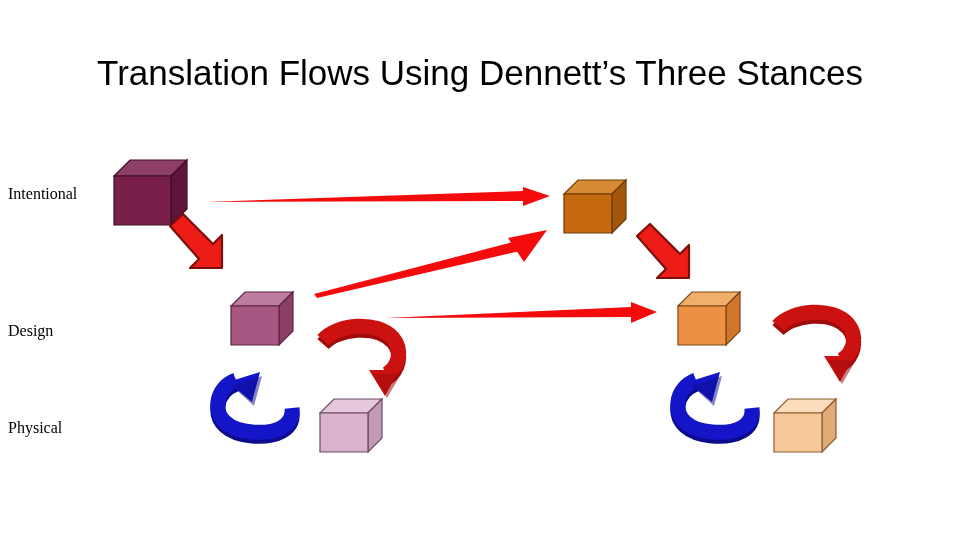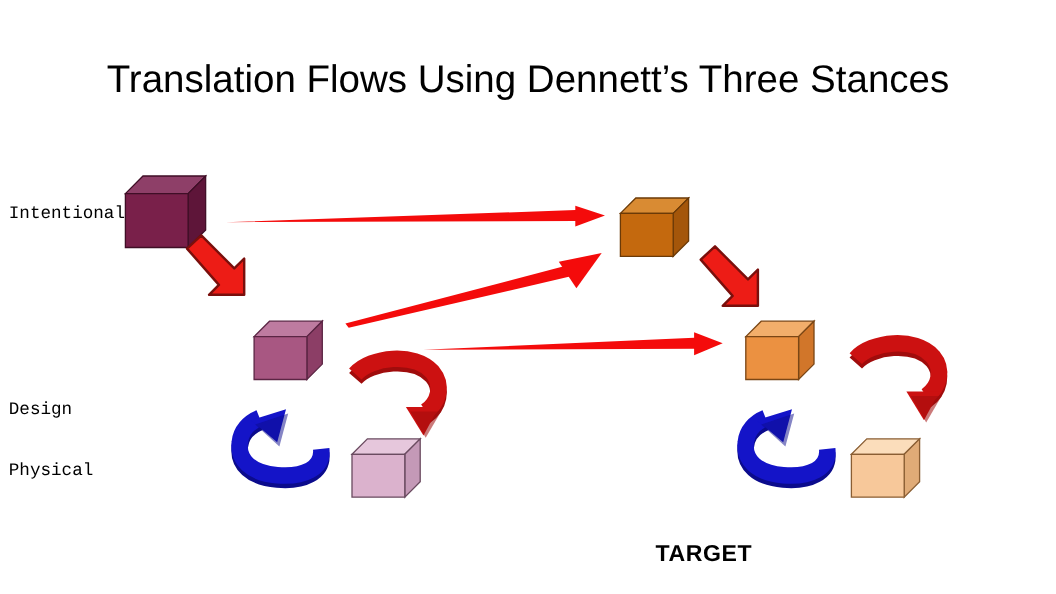--- a/index.html
+++ b/index.html
@@ -23,21 +23,21 @@
     text-align: center;
     font-family: "Liberation Sans", sans-serif;
     font-size: 35px;
     font-weight: normal;
     color: #000000;
     letter-spacing: 0px;
     white-space: nowrap;
   }
   .row-label {
     position: absolute;
-    font-family: Liberation Mono, monospace;
+    font-family: Liberation Serif, serif;
     font-size: 16px;
     color: #000000;
     white-space: nowrap;
   }
   .col-label {
     position: absolute;
     font-family: "Liberation Sans", sans-serif;
     font-size: 21px;
     font-weight: bold;
     color: #000000;
@@ -53,24 +53,23 @@
   }
 </style>
 </head>
 <body>
 
 <div id="slide">
 
   <div id="slide-title">Translation Flows Using Dennett’s Three Stances</div>
 
   <div class="row-label" style="left:8px; top:185px;">Intentional</div>
-  <div class="row-label" style="left:8px; top:322px;margin-top:41px;">Design</div>
+  <div class="row-label" style="left:8px; top:322px;">Design</div>
   <div class="row-label" style="left:8px; top:419px;">Physical</div>
 
-  <div class="col-label" style="left:596px; top:492px;">TARGET</div>
 
   <svg class="cube" style="left:108px; top:152px;" width="80" height="76" viewBox="0 0 80 76">
     <polygon points="6,24 22,8 79,8 63,24" fill="#8E3F68" stroke="#3F0E26" stroke-width="1.2"></polygon>
     <polygon points="63,24 79,8 79,57 63,73" fill="#5E1539" stroke="#3F0E26" stroke-width="1.2"></polygon>
     <polygon points="6,24 63,24 63,73 6,73" fill="#79204A" stroke="#3F0E26" stroke-width="1.2"></polygon>
   </svg>
 
   <svg class="cube" style="left:226px; top:286px;" width="72" height="64" viewBox="0 0 72 64">
     <polygon points="5,20 19,6 67,6 53,20" fill="#BE7BA0" stroke="#5B2544" stroke-width="1.2"></polygon>
     <polygon points="53,20 67,6 67,45 53,59" fill="#8C3E66" stroke="#5B2544" stroke-width="1.2"></polygon>

